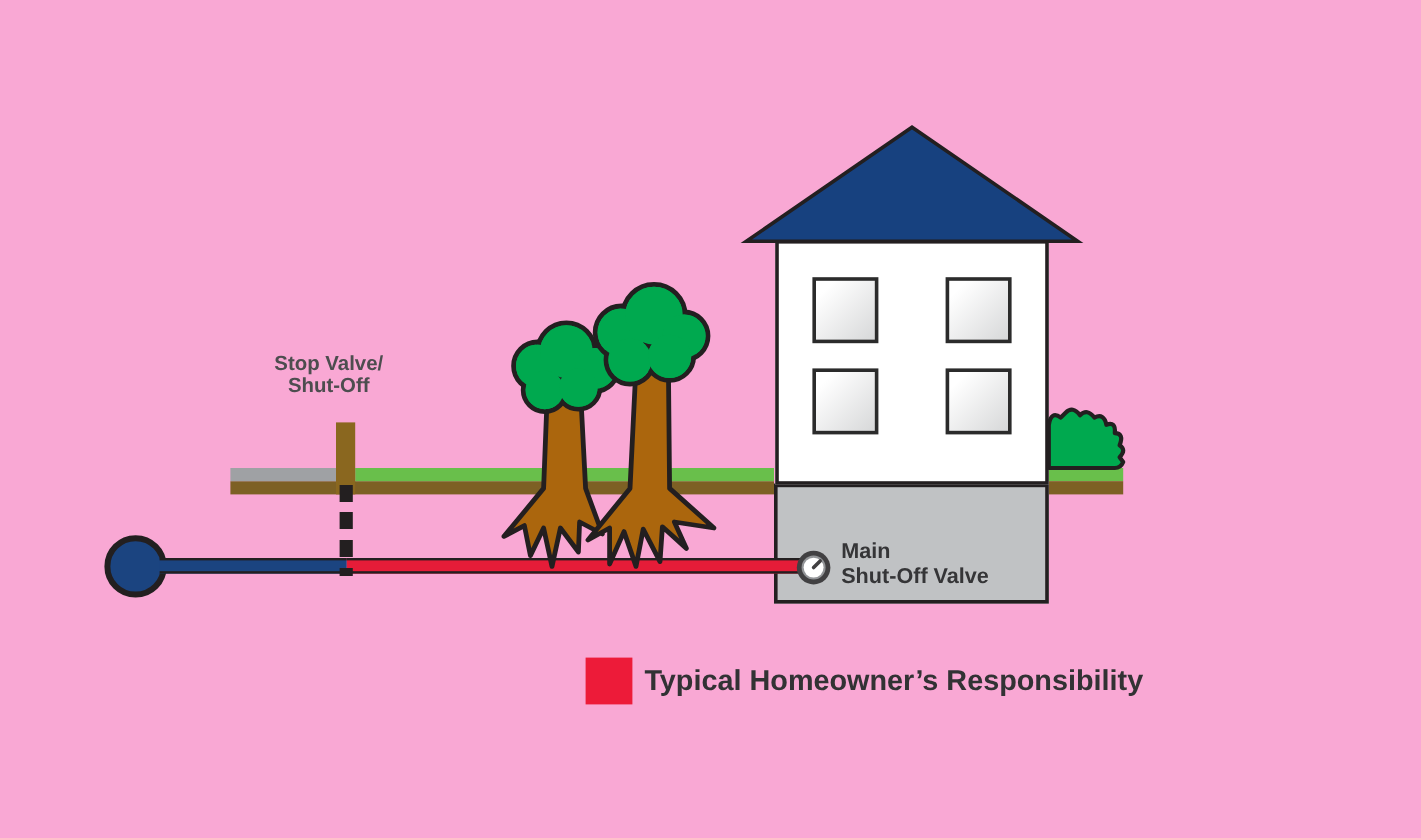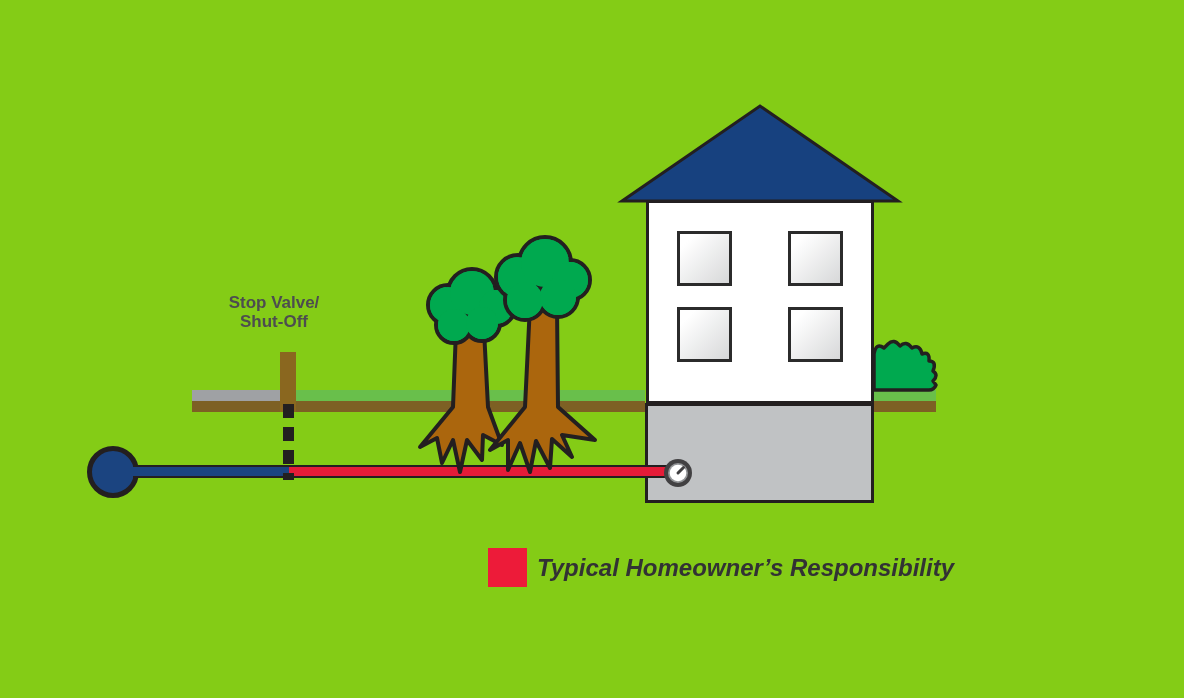--- a/index.html
+++ b/index.html
@@ -1,16 +1,16 @@
 <!DOCTYPE html>
 <html><head>
 <meta charset="utf-8">
 <style>
   html,body{margin:0;padding:0;background:#000;}
-  #stage{position:relative;width:1184px;height:698px;background:#84cc16;overflow:hidden;
+  #stage{position:relative;width:1184px;height:698px;background:#f9a8d4;overflow:hidden;
          font-family:"Liberation Sans",sans-serif;}
   .abs{position:absolute;}
 
   
   .soil{background:#7d6024;}
   .grass{background:#69bf4b;}
   .sidewalk{background:#9fa1a4;}
   .post{background:#8a671f;}
 
   
@@ -25,21 +25,21 @@
   .basement{background:#c0c2c4;border:3px solid #231f20;box-sizing:border-box;}
   .window{width:55px;height:55px;border:3px solid #2b2b2b;box-sizing:border-box;
           background:linear-gradient(135deg,#ffffff 15%,#d7d8d9 100%);}
 
   
   .lbl{font-weight:bold;white-space:nowrap;}
   .stop-valve-lbl{width:150px;text-align:center;font-size:17px;line-height:19px;color:#4d4d4f;}
   .wsl-lbl{font-size:21px;color:#414042;}
   .main-valve-lbl{font-size:18px;line-height:21px;color:#353537;}
   .legend-swatch{width:39px;height:39px;background:#ed1b39;}
-  .legend-lbl{font-size:24px;color:#323234;line-height:39px;font-style:italic;}
+  .legend-lbl{font-size:24px;color:#323234;line-height:39px;}
 </style>
 </head>
 <body>
 
 <div id="stage">
 
   <div class="abs soil" style="left:192px;top:401px;width:453px;height:11px;"></div>
   <div class="abs sidewalk" style="left:192px;top:390px;width:89px;height:11px;"></div>
   <div class="abs grass" style="left:296px;top:390px;width:349px;height:11px;"></div>
   <div class="abs grass" style="left:874px;top:390px;width:62px;height:11px;"></div>
@@ -108,17 +108,21 @@
     <circle cx="16" cy="16" r="8.3" fill="#ffffff"></circle>
     <line x1="16" y1="16" x2="21.5" y2="10.5" stroke="#414042" stroke-width="3" stroke-linecap="round"></line>
   </svg>
 
   <div class="abs lbl stop-valve-lbl" style="left:199px;top:293px;">
     <div>Stop Valve/</div>
     <div>Shut-Off</div>
   </div>
 
 
+  <div class="abs lbl main-valve-lbl" style="left:701px;top:449px;">
+    <div>Main</div>
+    <div>Shut-Off Valve</div>
+  </div>
 
   <div class="abs legend-swatch" style="left:488px;top:548px;"></div>
   <div class="abs lbl legend-lbl" style="left:537px;top:548px;">Typical Homeowner’s Responsibility</div>
 
 </div>
 
 </body></html>

